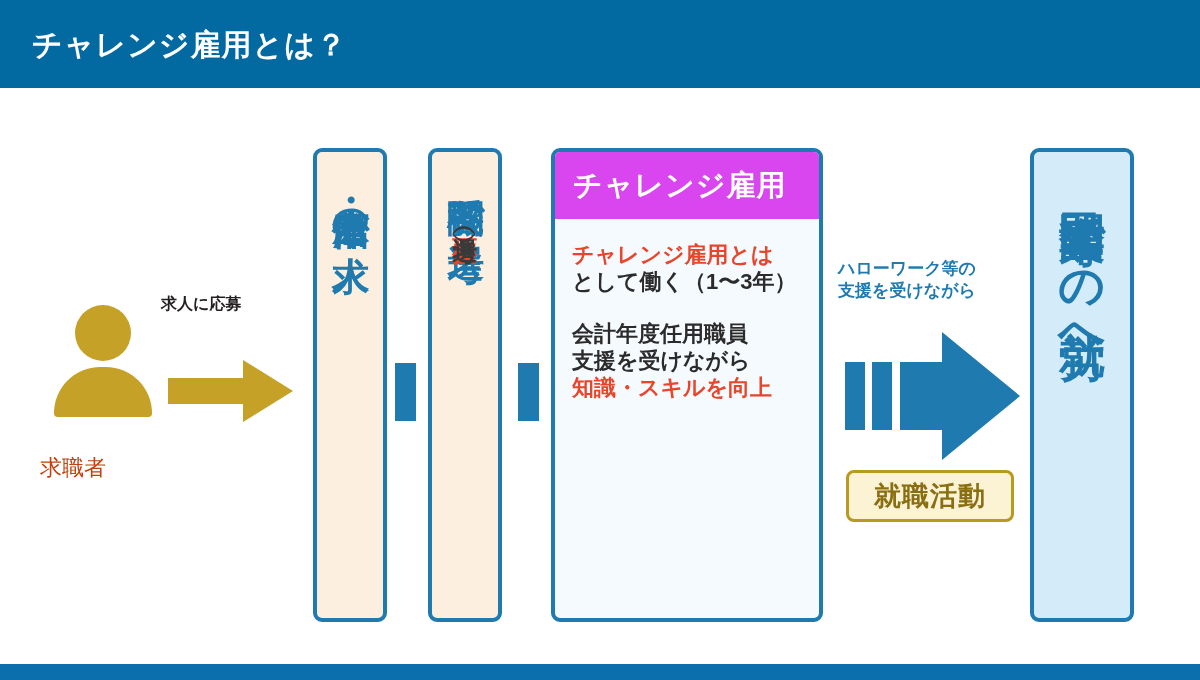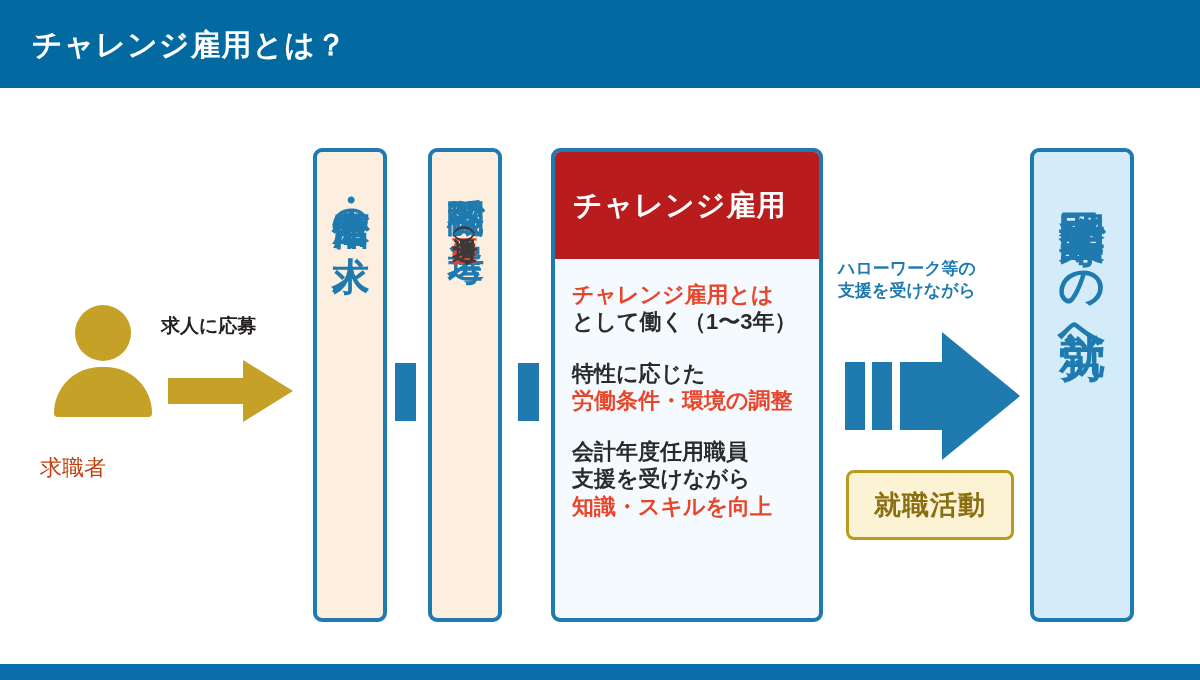--- a/index.html
+++ b/index.html
@@ -36,22 +36,22 @@
     position: absolute; left: 6px; top: 62px; width: 98px; height: 50px;
     background: #c5a127;
     border-radius: 49px 49px 4px 4px;
   }
   .seeker-label {
     position: absolute; left: 40px; top: 453px;
     font-size: 22px; color: #c2410c; white-space: nowrap;
   }
 
   .apply-label {
-    position: absolute; left: 161px; top: 313px;
-    font-size: 19px; font-weight: bold; color: #231f20; white-space: nowrap;
+    position: absolute; left: 161px; top: 294px;
+    font-size: 16px; font-weight: bold; color: #231f20; white-space: nowrap;
   }
   .gold-arrow {
     position: absolute; left: 168px; top: 360px; width: 125px; height: 62px;
   }
 
   
   .vbox {
     position: absolute; top: 148px; height: 474px;
     border: 4px solid #1f7ab0; border-radius: 9px;
     display: flex; align-items: flex-start; justify-content: center;
@@ -79,21 +79,21 @@
     color: #1f7ab0; font-size: 46px; margin-top: 24px; letter-spacing: 2px;
   }
 
   
   #box-challenge {
     position: absolute; left: 551px; top: 148px; width: 272px; height: 474px;
     border: 4px solid #1f7ab0; border-radius: 9px;
     background: #f4fafd; overflow: hidden;
   }
   .ch-header {
-    height: 107px; background: #b91c1c;
+    height: 67px; background: #d946ef;
     display: flex; align-items: center; padding-left: 18px;
   }
   .ch-header-title {
     color: #fff; font-size: 29px; font-weight: bold; letter-spacing: 1px;
   }
   .ch-body { padding: 22px 0 0 17px; }
   .ch-block { margin-bottom: 24px; }
   .ch-line { font-size: 22px; font-weight: bold; line-height: 1.24; color: #2b2b2b; white-space: nowrap; }
   .ch-line.red { color: #e8452b; }
 
@@ -106,21 +106,21 @@
 
   
   .hw-label {
     position: absolute; left: 838px; top: 258px;
     font-size: 17px; font-weight: bold; color: #1f7ab0;
     line-height: 1.28; white-space: nowrap;
   }
   .blue-arrow { position: absolute; left: 845px; top: 332px; width: 175px; height: 128px; }
 
   .jobhunt-badge {
-    position: absolute; left: 846px; top: 470px; width: 168px; height: 70px;
+    position: absolute; left: 846px; top: 470px; width: 168px; height: 52px;
     background: #fcf2d4; border: 3px solid #b89a1e; border-radius: 8px;
     display: flex; align-items: center; justify-content: center;
   }
   .jobhunt-text {
     font-size: 27px; font-weight: bold; color: #8a6f12; letter-spacing: 1px;
   }
 </style>
 </head>
 <body>
 
@@ -158,24 +158,20 @@
   <div id="box-challenge">
     <div class="ch-header">
       <span class="ch-header-title">チャレンジ雇用</span>
     </div>
     <div class="ch-body">
       <div class="ch-block">
         <div class="ch-line red">チャレンジ雇用とは</div>
         <div class="ch-line">として働く（1〜3年）</div>
       </div>
       <div class="ch-block">
-        <div class="ch-line">特性に応じた</div>
-        <div class="ch-line red">労働条件・環境の調整</div>
-      </div>
-      <div class="ch-block">
         <div class="ch-line">会計年度任用職員</div>
         <div class="ch-line">支援を受けながら</div>
         <div class="ch-line red">知識・スキルを向上</div>
       </div>
     </div>
   </div>
 
   <div class="hw-label">
     <div>ハローワーク等の</div>
     <div>支援を受けながら</div>

